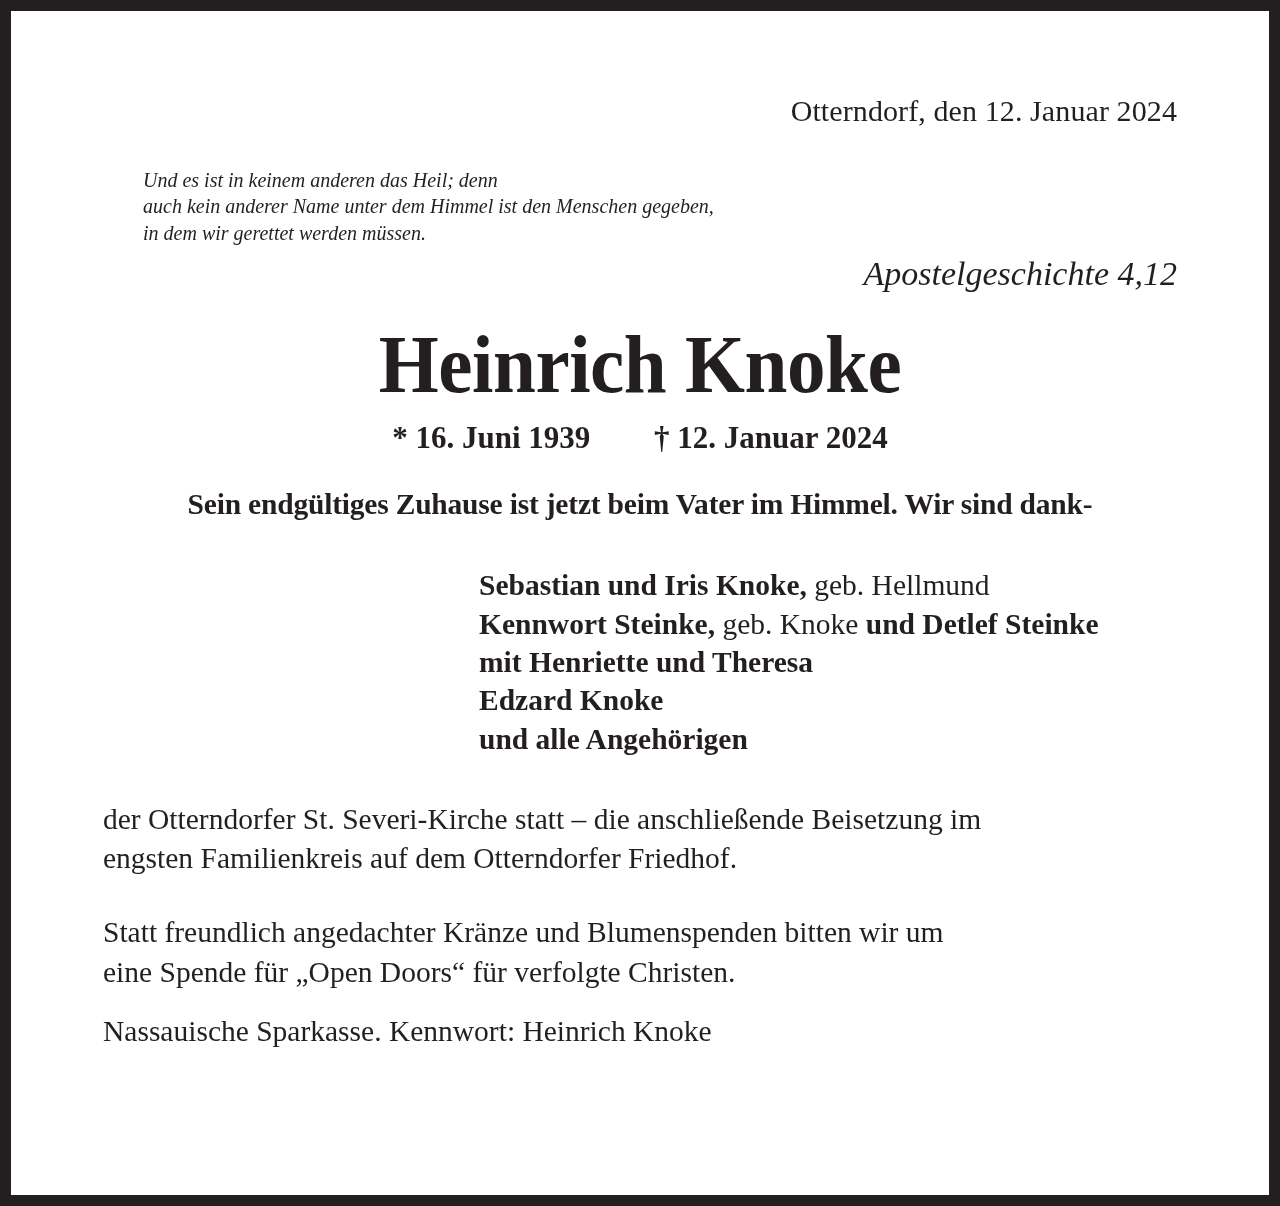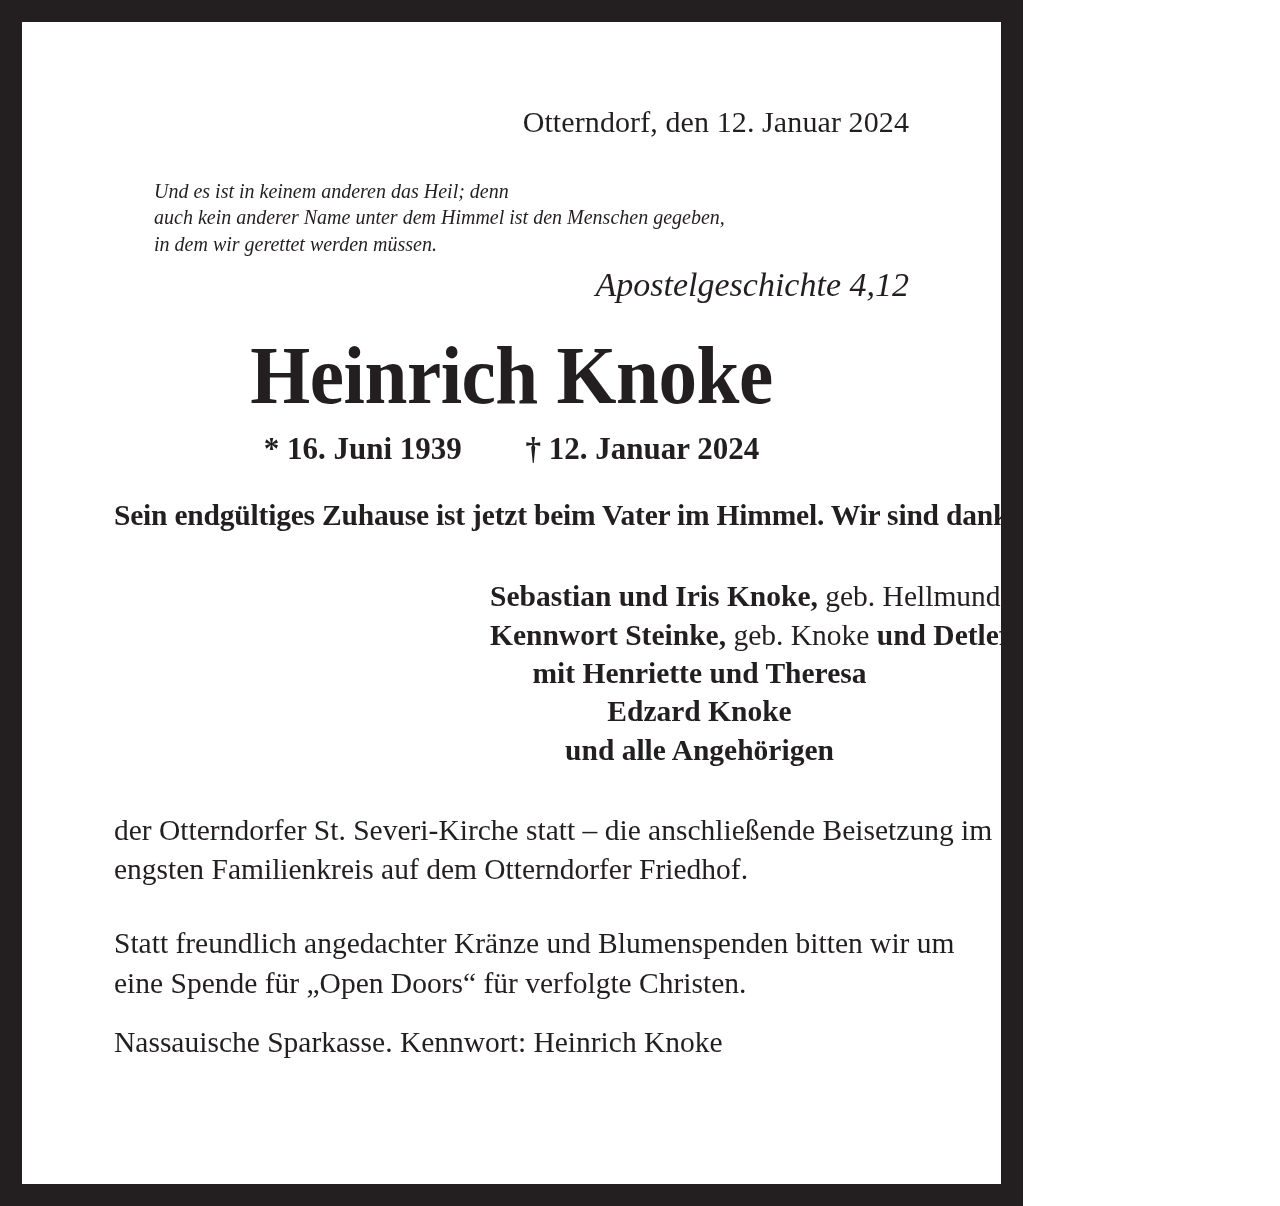--- a/index.html
+++ b/index.html
@@ -2,25 +2,25 @@
 <html lang="de"><head>
 <meta charset="utf-8">
 <title>Traueranzeige</title>
 <style>
   html, body {
     margin: 0;
     padding: 0;
     background: #ffffff;
   }
   #notice-root {
-    width: 1023px;
+    width: 1280px;
     height: 1206px;
     box-sizing: border-box;
     background: #231f20;
-    padding: 22px;
+    padding: 11px;
     font-family: "Liberation Serif", "DejaVu Serif", serif;
     overflow: hidden;
   }
   .page {
     width: 100%;
     height: 100%;
     box-sizing: border-box;
     background: #ffffff;
     position: relative;
     padding: 0 92px 0 92px;
@@ -94,21 +94,20 @@
   .family {
     margin-top: 43px;
     padding-left: 376px;
     font-size: 29.5px;
     line-height: 1.3;
   }
   .family .fam-line {
     display: block;
     white-space: nowrap;
     font-weight: 700;
-    text-align: center;
   }
   .family .reg { font-weight: 400; }
 
   
   .service {
     margin-top: 42px;
     font-size: 29.5px;
     line-height: 1.33;
   }
   .service .sl { display: block; white-space: nowrap; }

